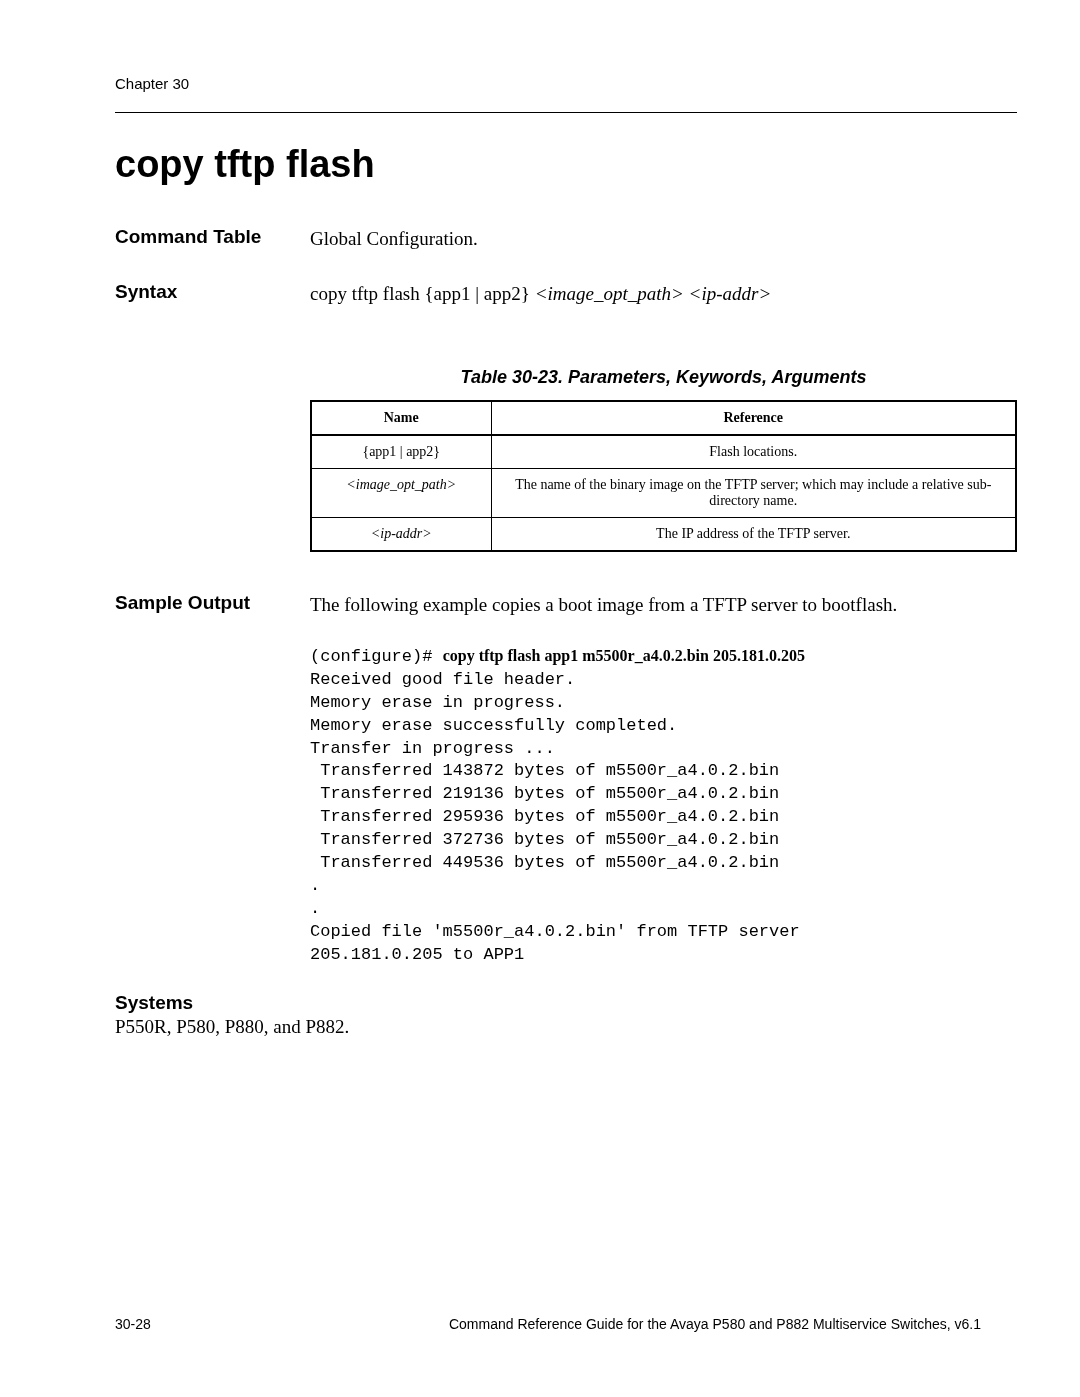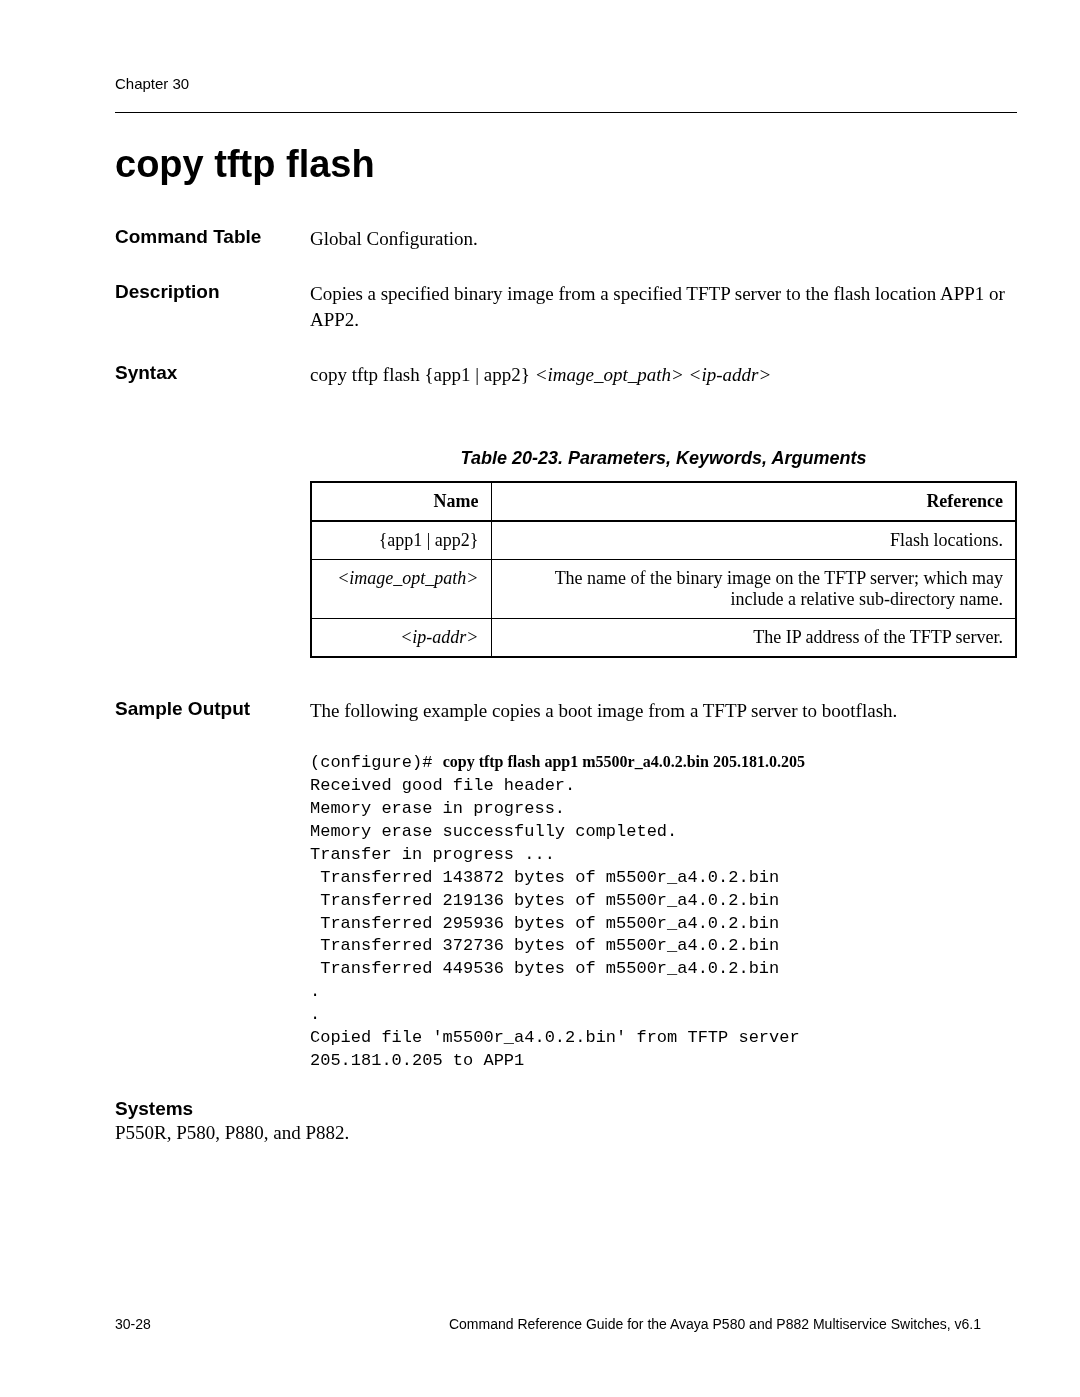--- a/index.html
+++ b/index.html
@@ -64,22 +64,22 @@
     margin-bottom: 12px;
   }
   table.params {
     border-collapse: collapse;
     width: 100%;
     border: 2px solid #000;
   }
   table.params th, table.params td {
     border: 1px solid #000;
     padding: 8px 12px;
-    text-align: right;
-    font-size: 18px;
+    text-align: center;
+    font-size: 14px;
     vertical-align: top;
   }
   table.params th {
     font-family: "Times New Roman", Times, serif;
     font-weight: bold;
     border-top: 2px solid #000;
     border-bottom: 2.5px solid #000;
   }
   table.params td.name-col {
     width: 180px;
@@ -137,34 +137,30 @@
   <div class="chapter-header">Chapter 30</div>
   <hr class="hr">
 
   <h1 class="title">copy tftp flash</h1>
 
   <div class="field-row">
     <div class="field-label">Command Table</div>
     <div class="field-value">Global Configuration.</div>
   </div>
 
-  <div class="field-row">
-    <div class="field-label">Description</div>
-    <div class="field-value">Copies a specified binary image from a specified TFTP server to the flash location APP1 or APP2.</div>
-  </div>
 
   <div class="field-row">
     <div class="field-label">Syntax</div>
     <div class="field-value syntax-value">
       <span>copy tftp flash {app1 | app2} </span><span class="italic">&lt;image_opt_path&gt;</span> <span class="italic">&lt;ip-addr&gt;</span>
     </div>
   </div>
 
   <div class="table-section">
-    <div class="table-caption">Table 20-23.  Parameters, Keywords, Arguments</div>
+    <div class="table-caption">Table 30-23.  Parameters, Keywords, Arguments</div>
     <table class="params">
       <thead>
         <tr>
           <th>Name</th>
           <th>Reference</th>
         </tr>
       </thead>
       <tbody>
         <tr>
           <td class="name-col">{app1 | app2}</td>

